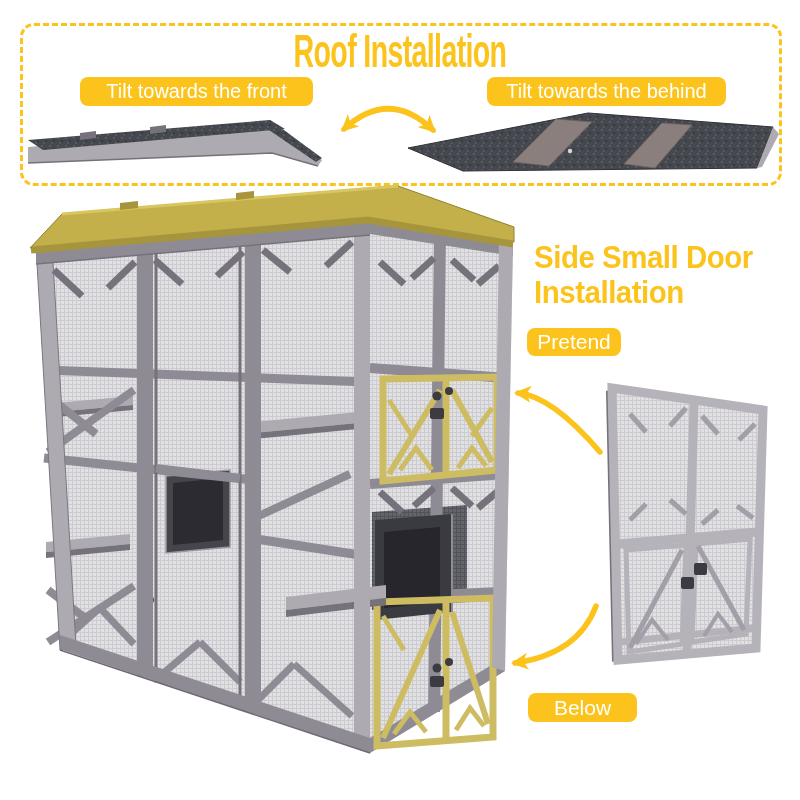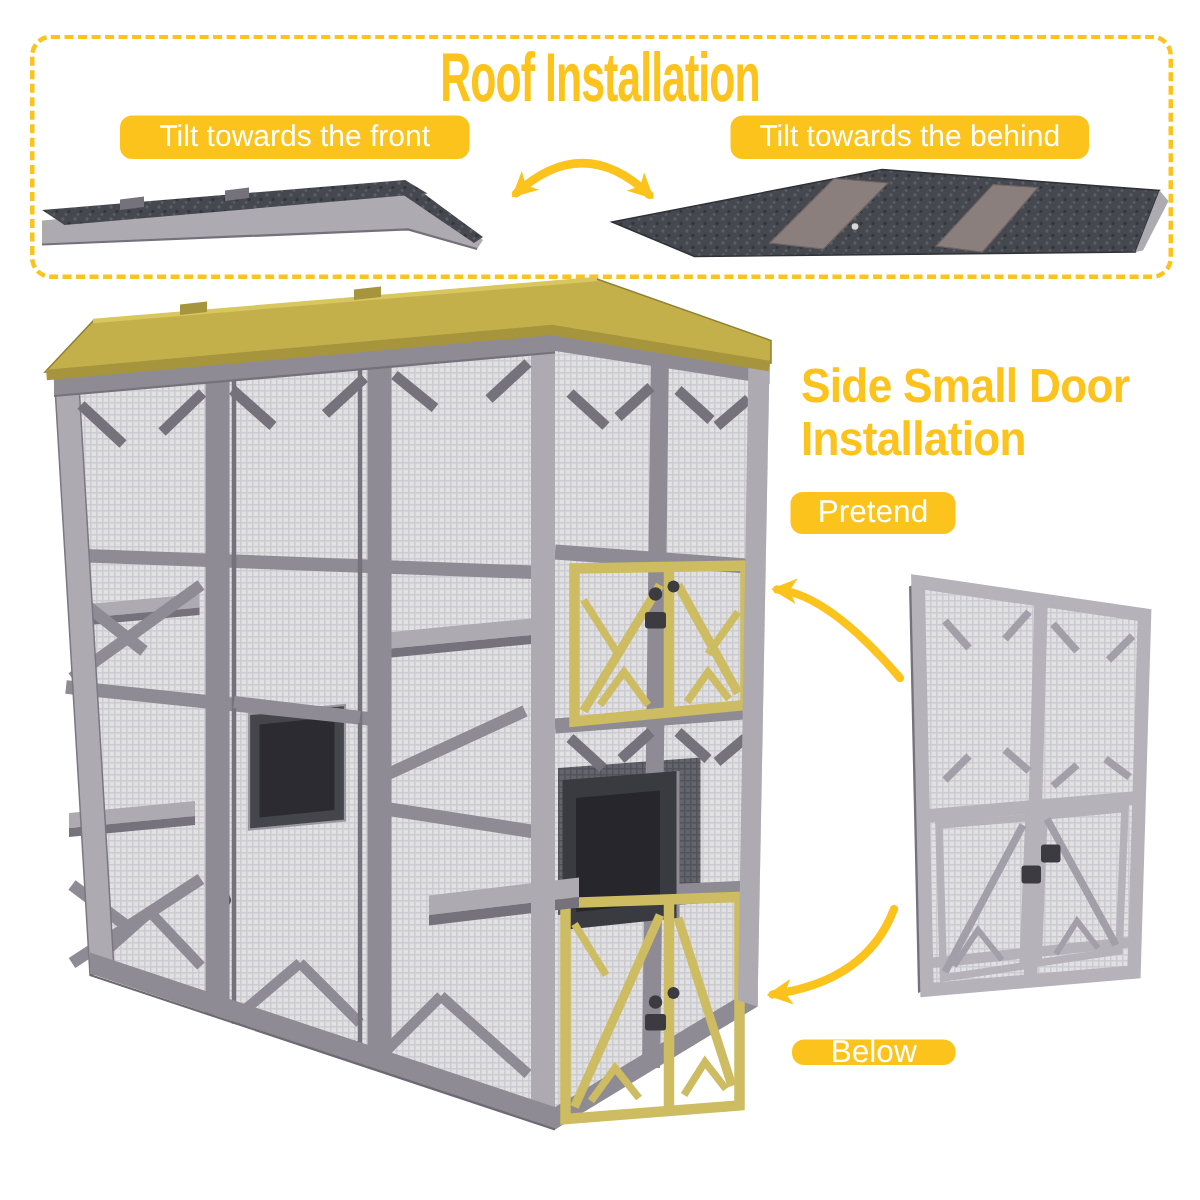--- a/index.html
+++ b/index.html
@@ -25,22 +25,22 @@
     line-height:35px;letter-spacing:-.5px;
     transform:scaleX(.92);transform-origin:left top;white-space:nowrap;
   }
   .pill{
     background:var(--accent);color:var(--label-text);
     display:flex;align-items:center;justify-content:center;
     font-size:20px;border-radius:8px;white-space:nowrap;
   }
   #pill-left{left:80px;top:77px;width:233px;height:29px;}
   #pill-right{left:487px;top:77px;width:239px;height:29px;}
-  #pill-pretend{left:527px;top:328px;width:110px;height:28px;font-size:21px;}
-  #pill-below{left:528px;top:693px;width:109px;height:17px;font-size:21px;}
+  #pill-pretend{left:527px;top:328px;width:94px;height:28px;font-size:21px;}
+  #pill-below{left:528px;top:693px;width:109px;height:29px;font-size:21px;}
 
   
   .w-f{fill:var(--wood);}
   .wl-f{fill:var(--wood-light);}
   .wd-f{fill:var(--wood-dark);}
   .roof-f{fill:var(--roof-olive);}
   .roof-tab{fill:var(--roof-fascia);}
   .meshbg{fill:var(--mesh-bg);}
   .meshln{stroke:var(--mesh-line);}
   .intbg{fill:var(--interior-bg);}

